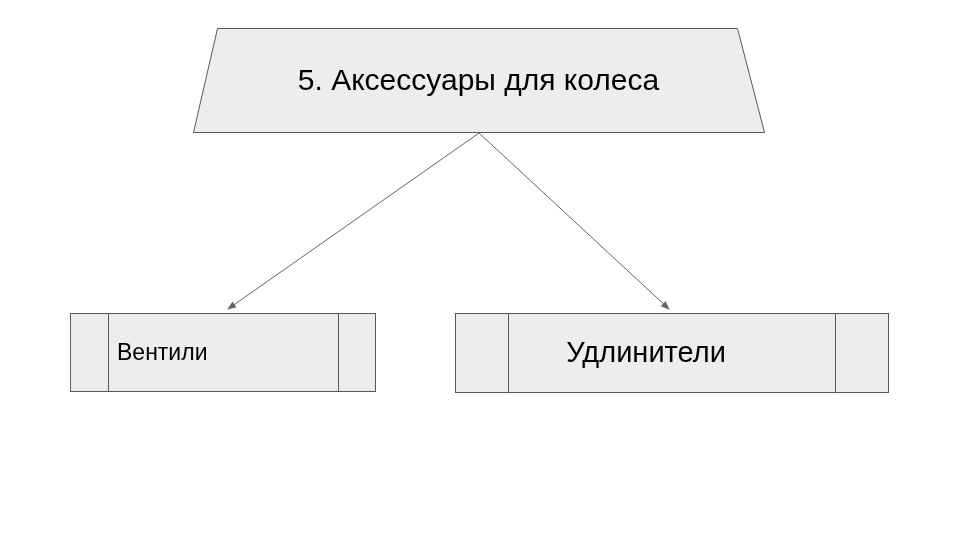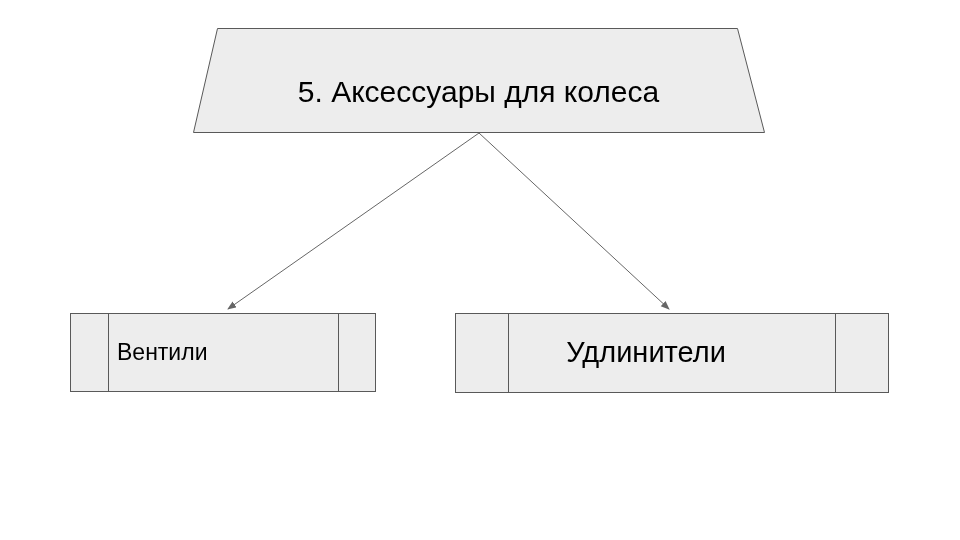--- a/index.html
+++ b/index.html
@@ -40,21 +40,21 @@
   .label {
     position: absolute;
     display: flex;
     align-items: center;
     color: var(--text-color, #000000);
     white-space: nowrap;
     pointer-events: none;
   }
   .label-root {
     left: 193px;
-    top: 40px;
+    top: 28px;
     width: 571px;
     height: 104px;
     justify-content: center;
     font-size: 30px;
   }
   .label-valves {
     left: 108px;
     top: 313px;
     width: 230px;
     height: 78px;

